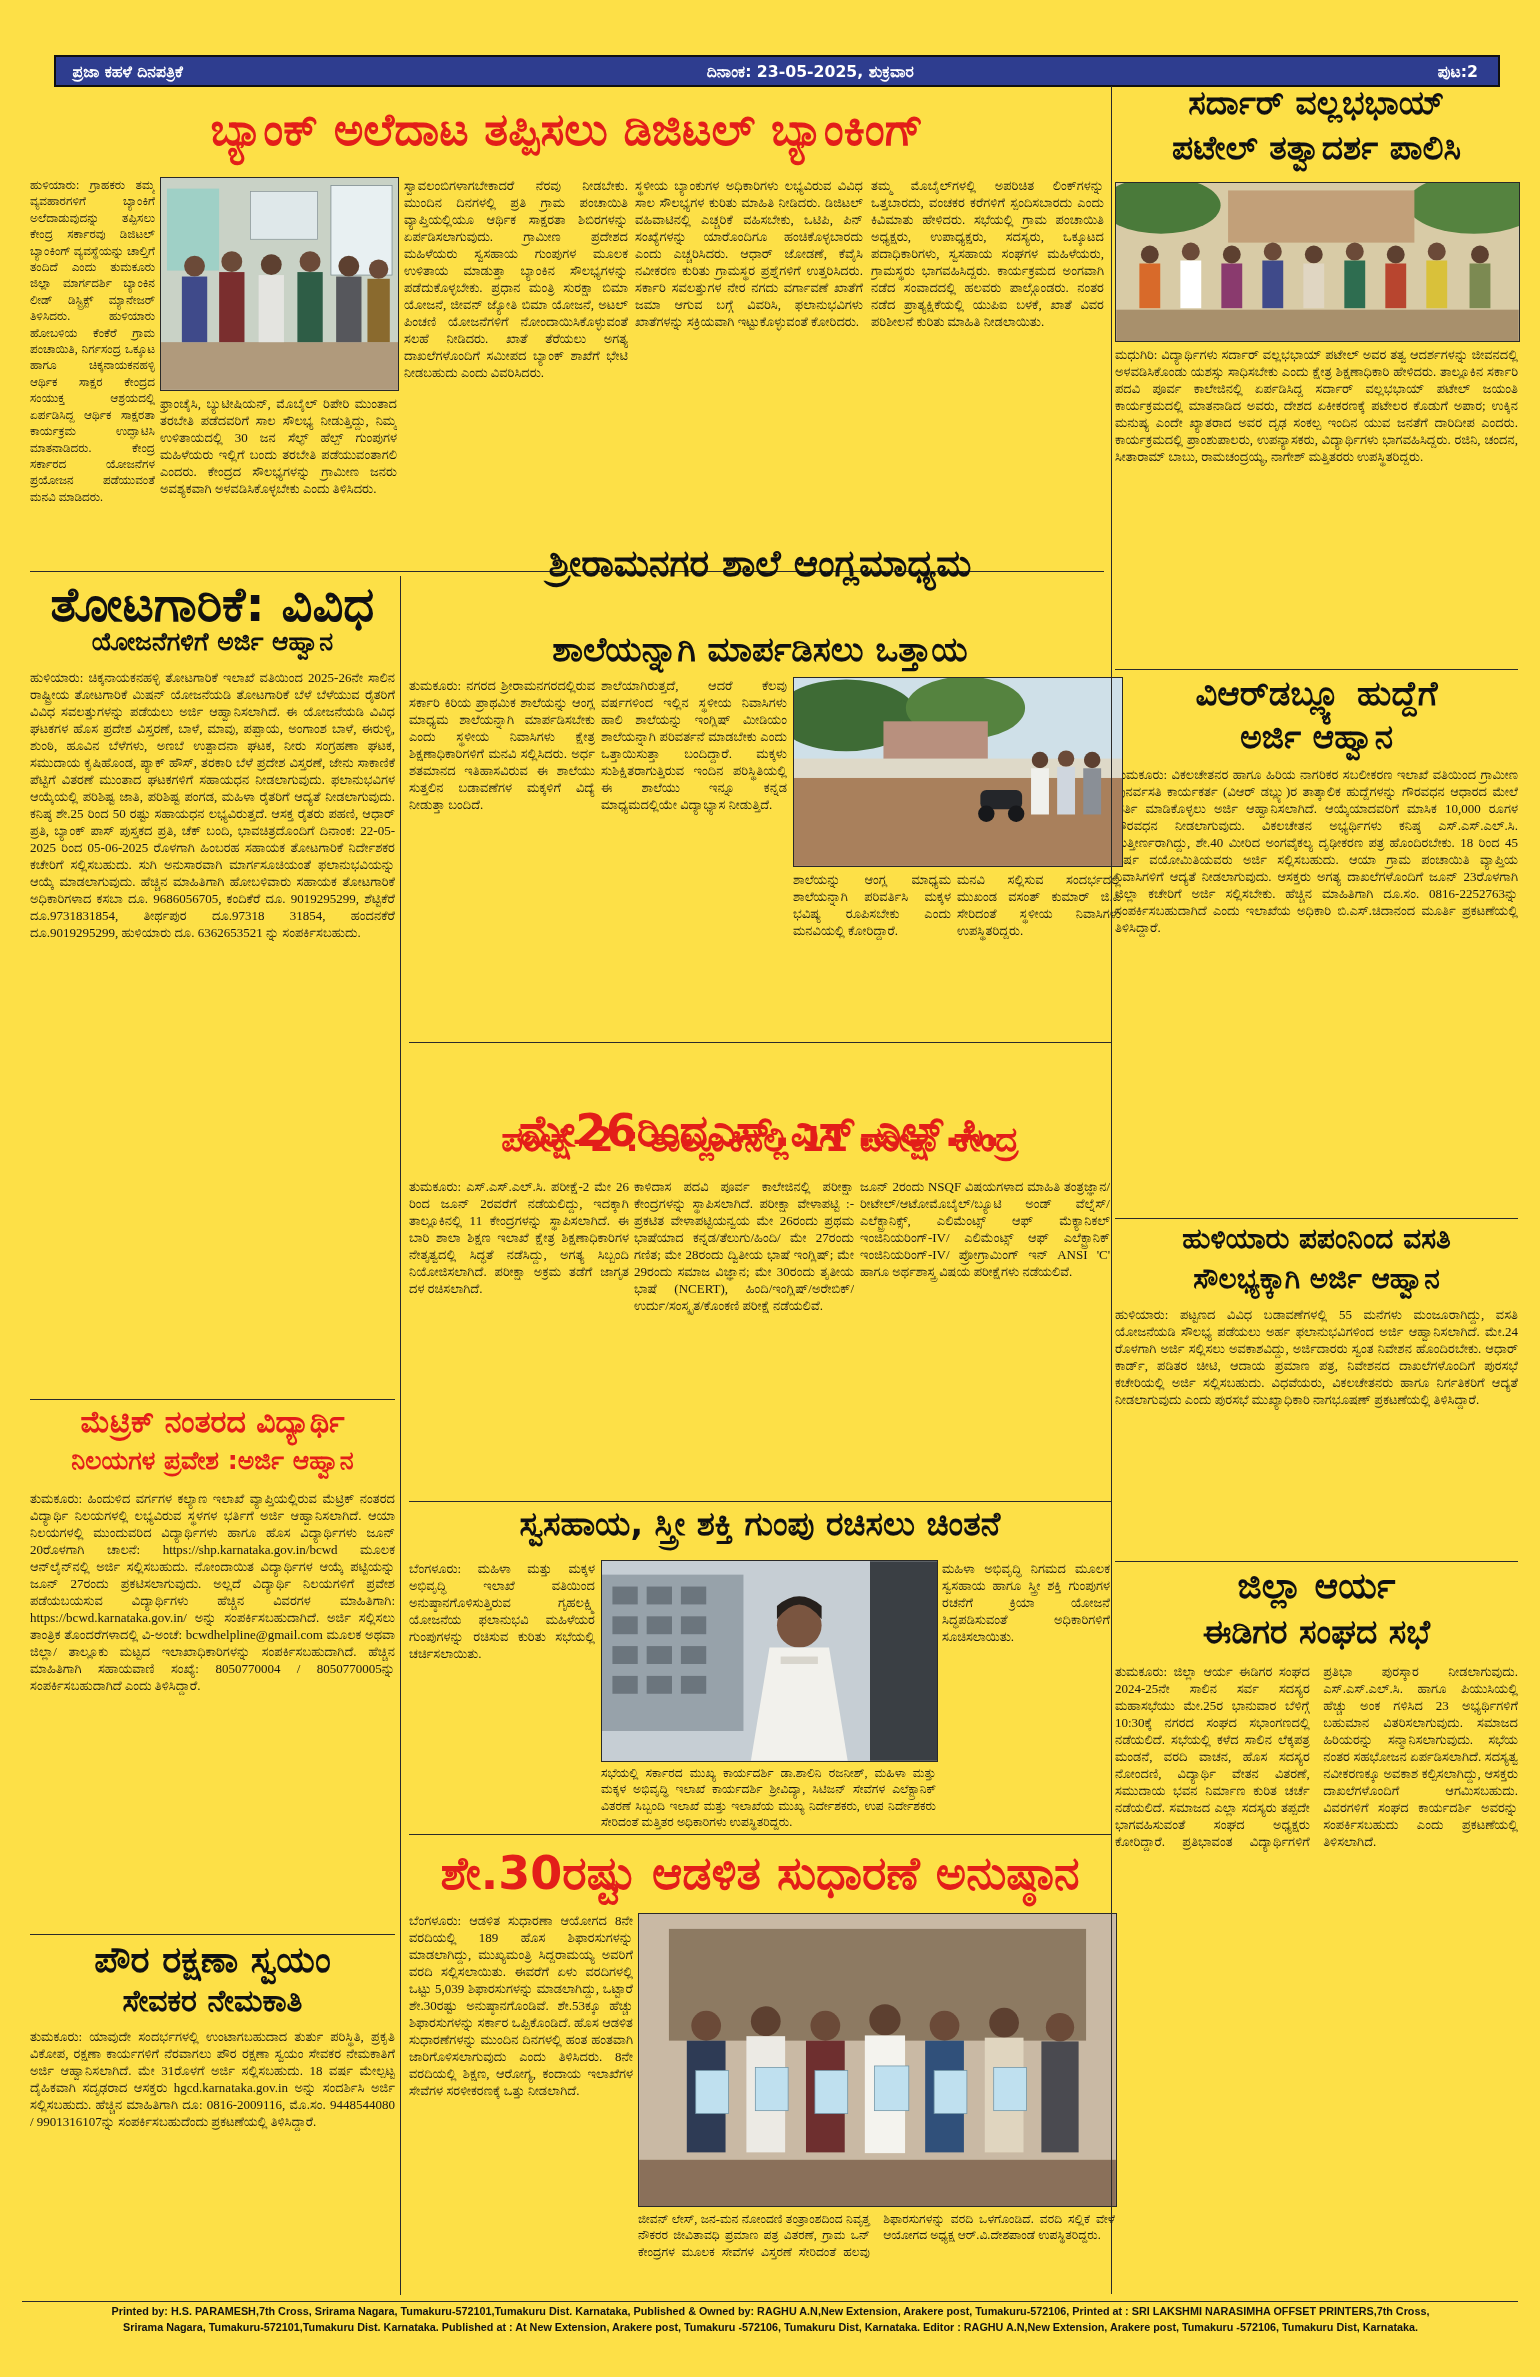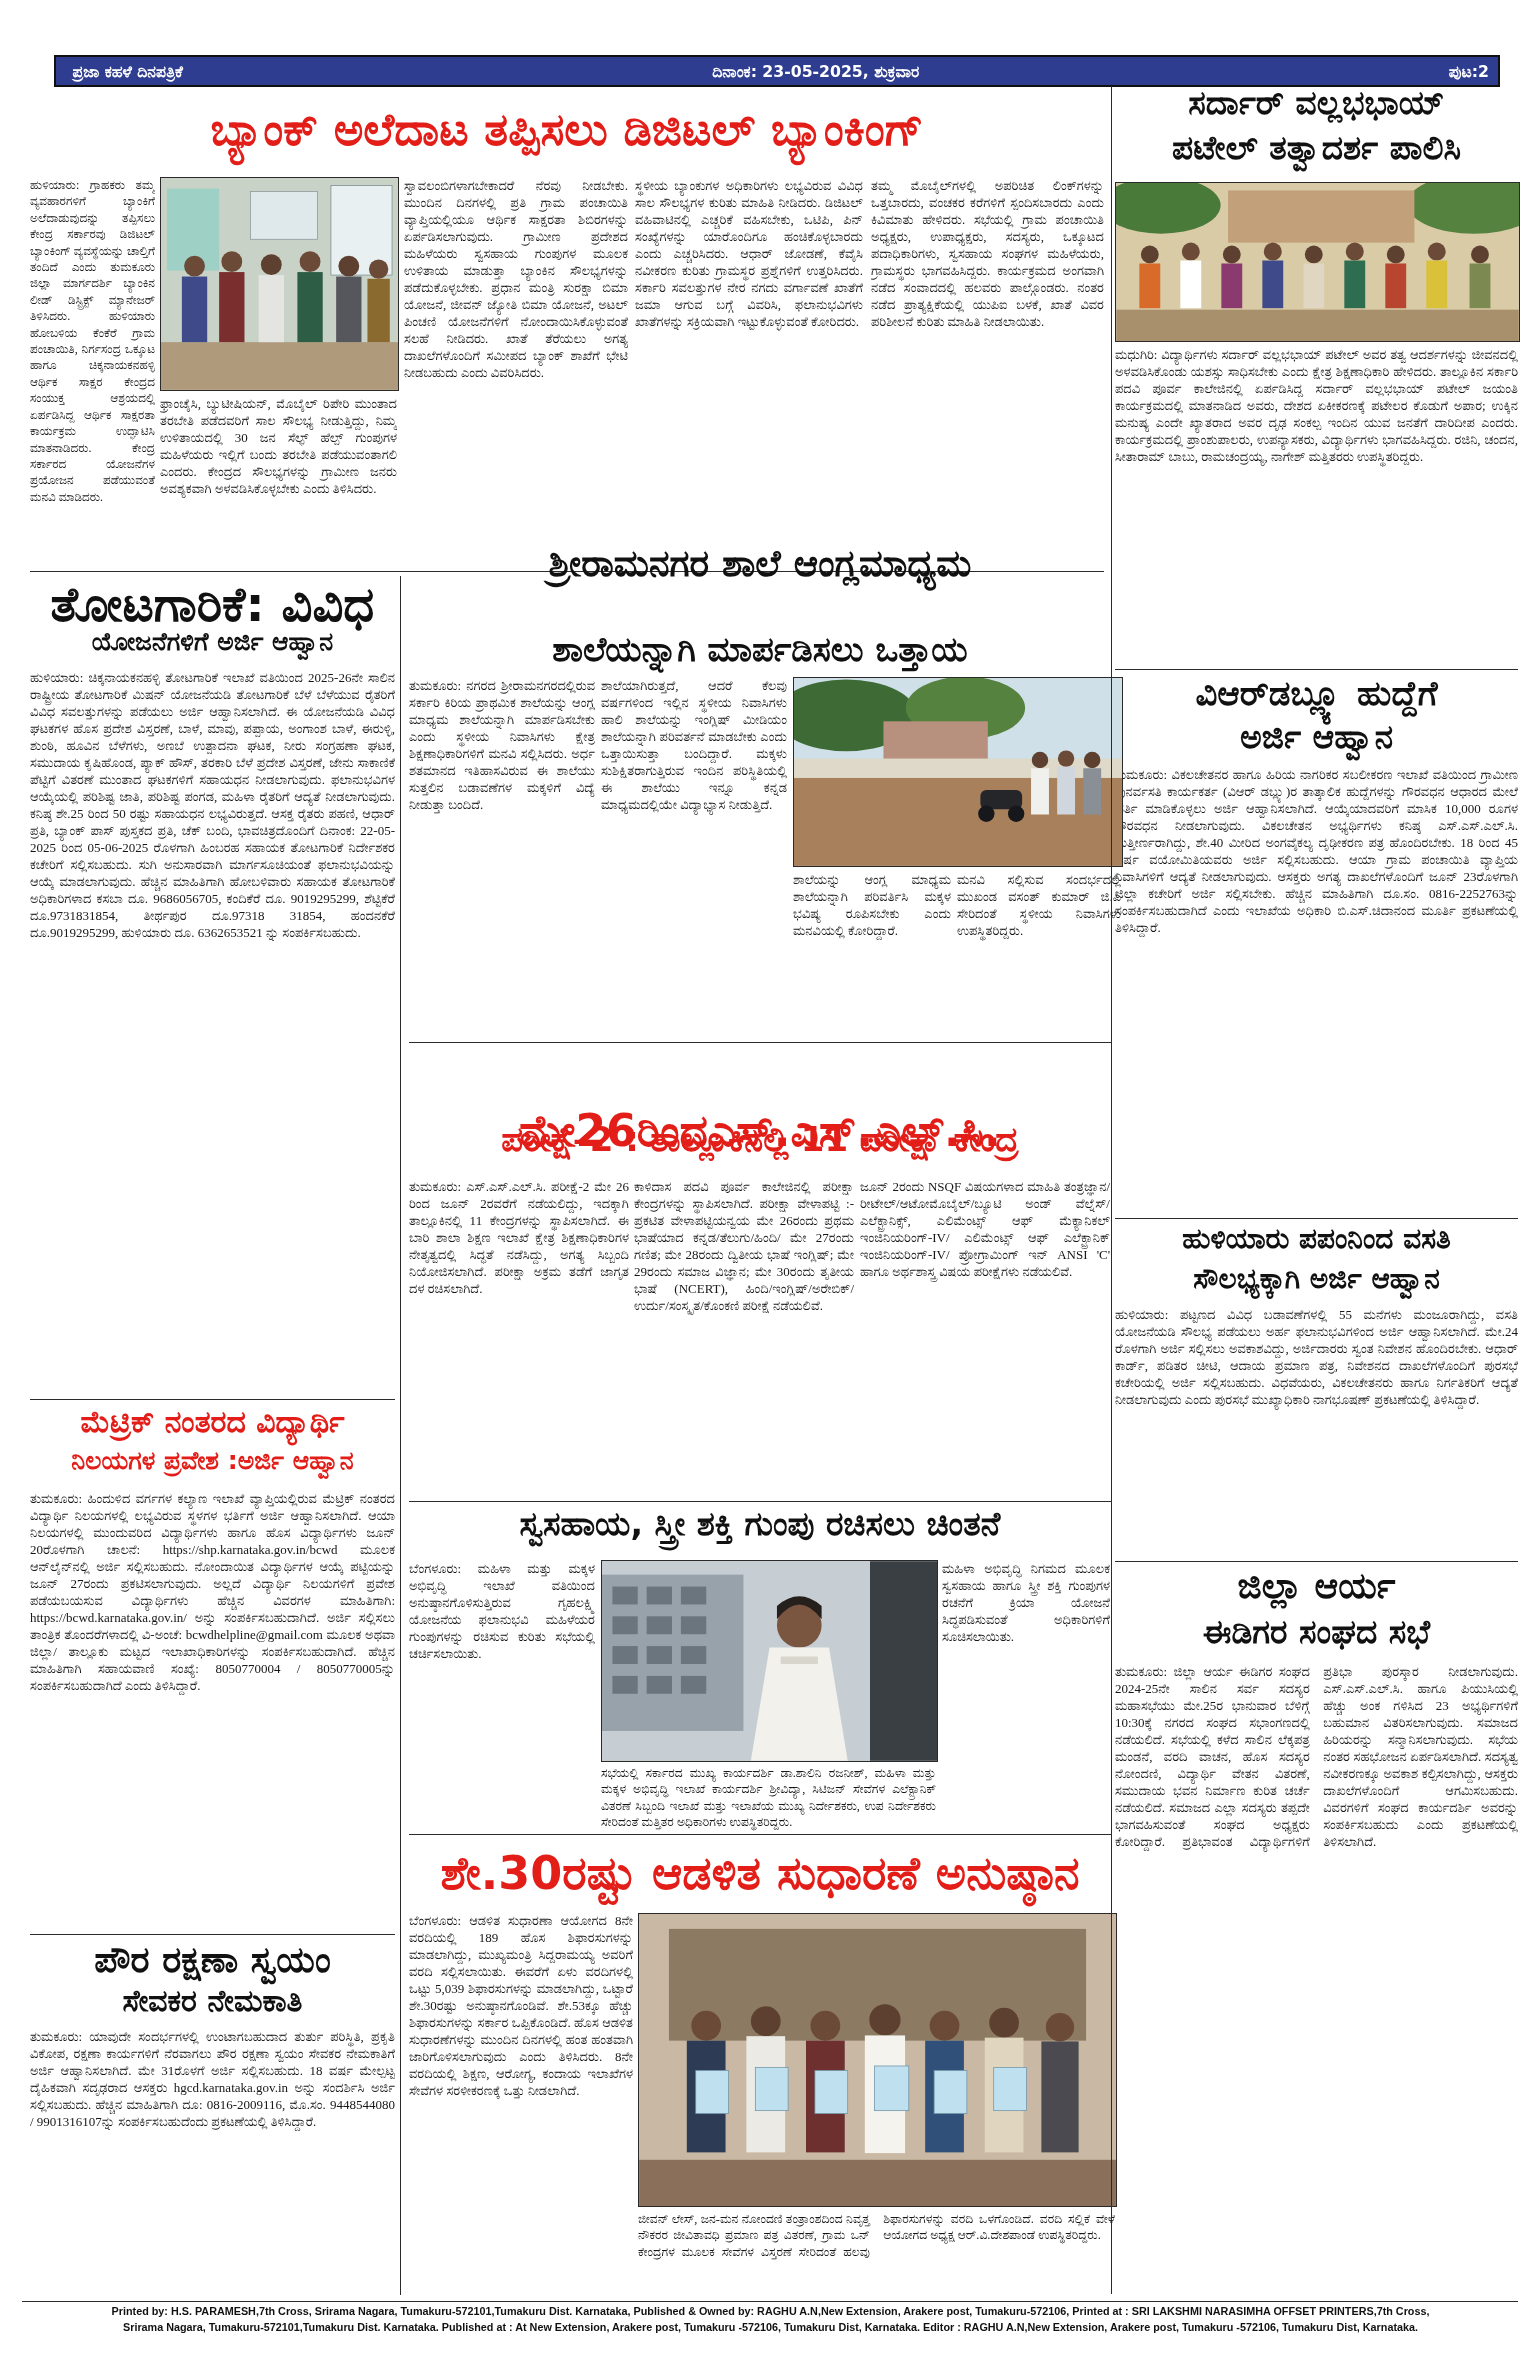--- a/index.html
+++ b/index.html
@@ -1,23 +1,23 @@
 <!DOCTYPE html>
 <html style="font-size:12px"><head>
 <meta charset="utf-8">
 <style>
   html,body{margin:0;padding:0;background:#e8e8e4;}
-  .page{position:relative;width:1541px;height:2377px;background:#ffffff;margin:0 auto;overflow:hidden;
+  .page{position:relative;width:1541px;height:2377px;background:#fde047;margin:0 auto;overflow:hidden;
         font-family:"Liberation Serif","DejaVu Serif",serif;color:#141414;}
   .abs{position:absolute;}
   .bar{background:#2e3d8f;border:2.2px solid #101010;color:#ffffff;display:flex;align-items:center;
        font-family:"DejaVu Sans","Liberation Sans",sans-serif;font-size:15.7px;font-weight:bold;}
   .bar .l{flex:0 0 auto;padding-left:16.4px;}
   .bar .c{flex:1 1 auto;text-align:center;}
-  .bar .r{flex:0 0 auto;padding-right:9px;}
+  .bar .r{flex:0 0 auto;padding-right:20px;}
   .hl{font-weight:bold;text-align:center;line-height:1.06;letter-spacing:0px;
       font-family:"DejaVu Sans","Liberation Sans",sans-serif;}
   .red{color:#e31e19;}
   .blk{color:#111111;}
   .bodytxt{font-size:13px;line-height:17px;text-align:justify;overflow:hidden;
            font-family:"Liberation Serif","DejaVu Serif",serif;color:#161616;}
   .twocol{column-count:2;column-gap:13.4px;}
   .photo{border:0.7px solid #2a2a2a;overflow:hidden;background:#cfcfc7;}
   .vrule{width:0.7px;background:#2b2b2b;}
   .hrule{height:0.7px;background:#2b2b2b;}

